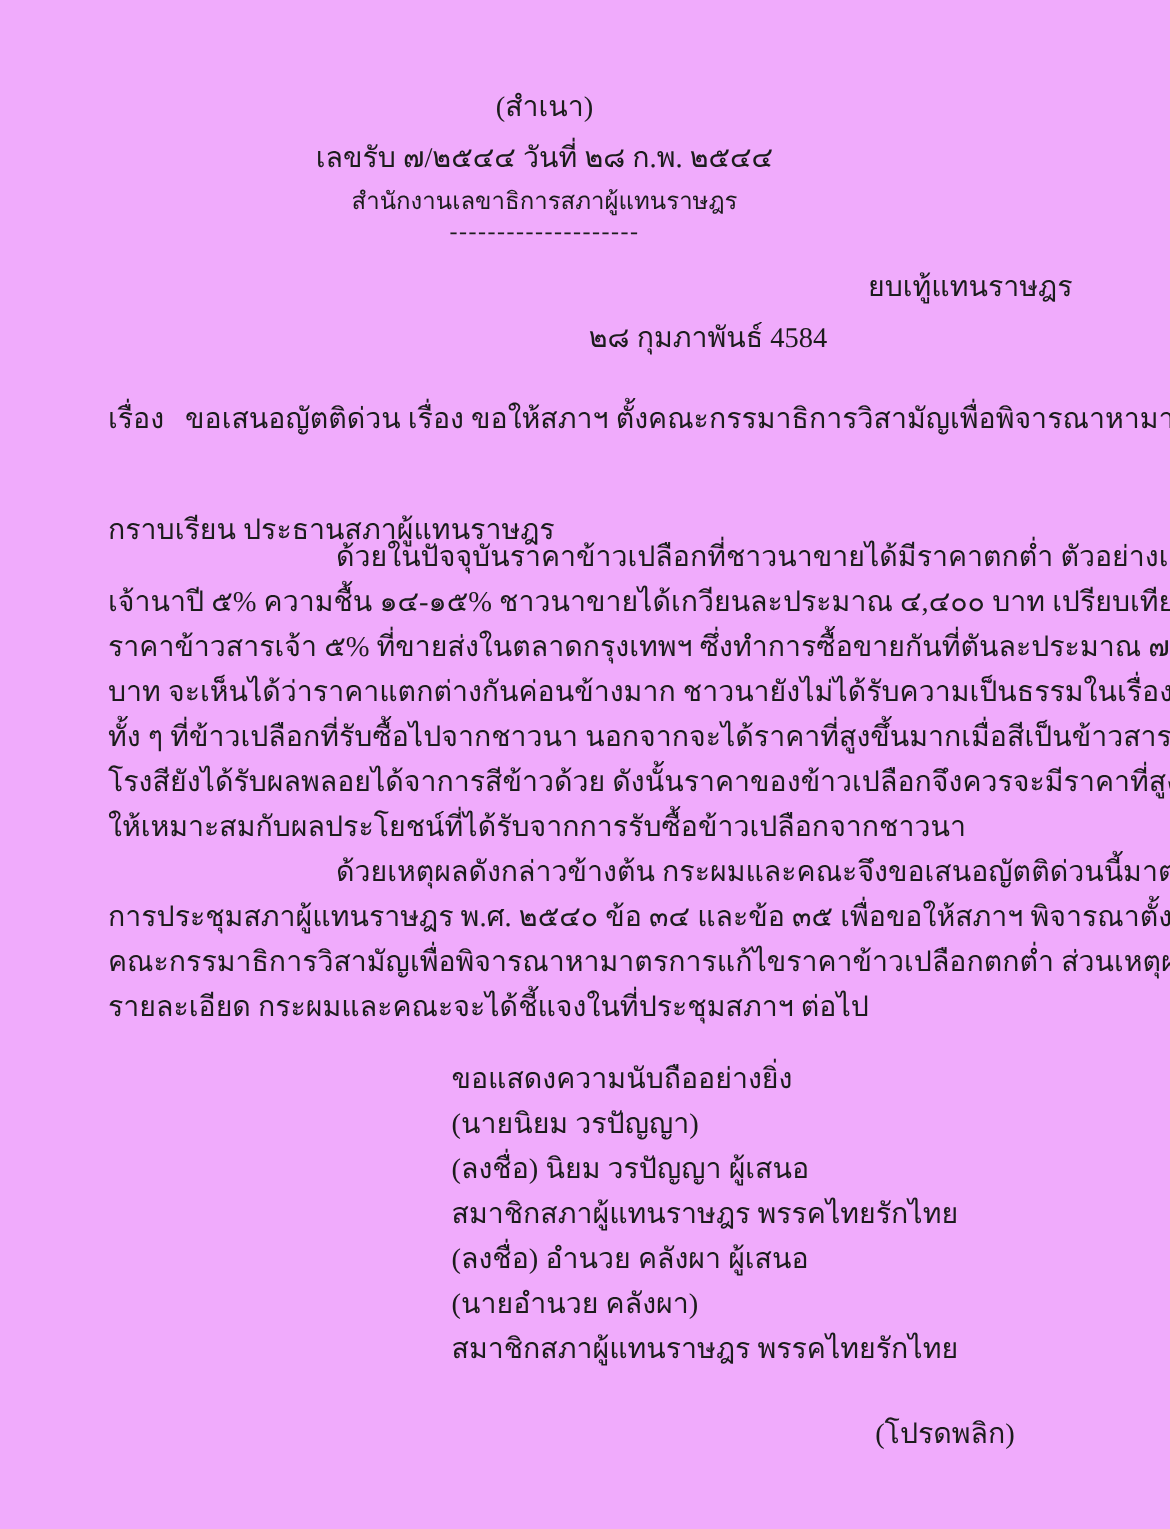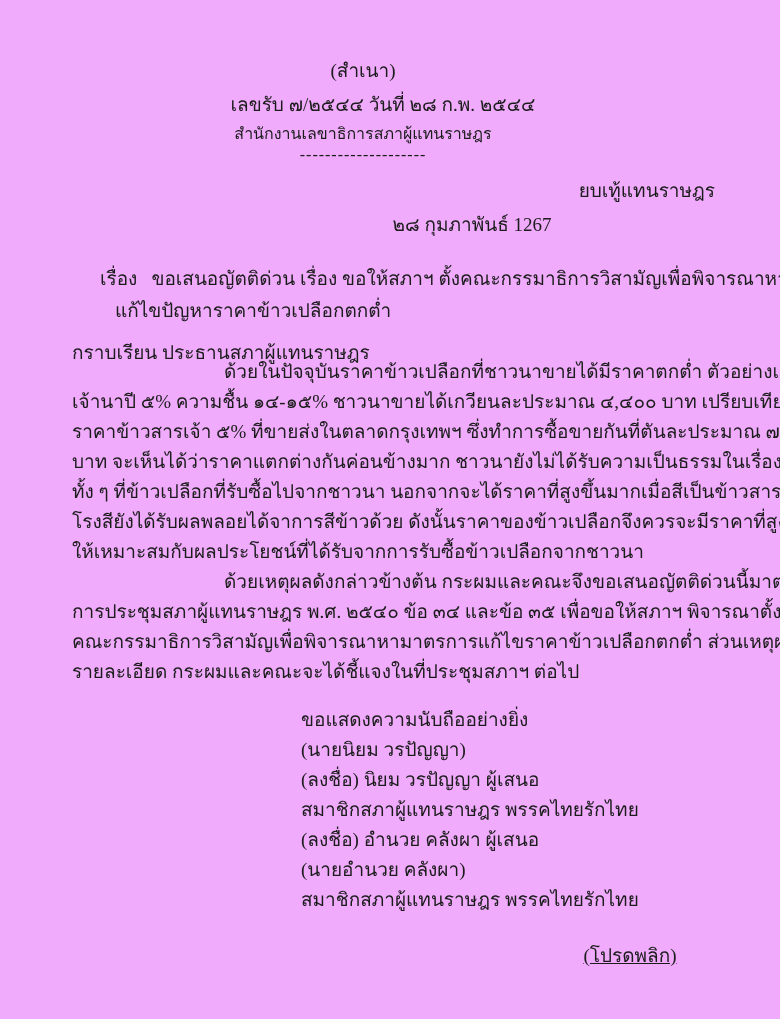--- a/index.html
+++ b/index.html
@@ -10,58 +10,57 @@
     background: #f0abfc;
     color: #1c1c1c;
     font-family: "Liberation Serif", "DejaVu Serif", serif;
     font-size: 19px;
     overflow: hidden;
   }
   .abs { position: absolute; }
 
   
   .copy-label   { top: 55px;  left: 0; width: 726px; text-align: center; }
-  .receipt-line { top: 89px;  left: 0; width: 726px; text-align: center; padding-left: 20px; }
+  .receipt-line { top: 89px;  left: 0; width: 726px; text-align: center; }
   .office-line  { top: 121px; left: 0; width: 726px; text-align: center; font-size: 16px; }
   .divider      { top: 146px; left: 0; width: 726px; text-align: center;
                   letter-spacing: 1px; font-size: 16px; }
 
   .issuer    { top: 175px; left: 480px; width: 235px; text-align: right; }
   .date-line { top: 209px; left: 322px; width: 300px; text-align: center; }
 
   .subject-l1 { top: 263px; left: 72px; width: 660px; white-space: nowrap; }
-  .subject-label-span { margin-right: 14px; margin-left: 28px; }
+  .subject-label-span { margin-right: 14px; }
   .subject-l2 { top: 295px; left: 115px; width: 620px; }
   .salutation { top: 337px; left: 72px; width: 640px; }
 
   .body-text { top: 357px; left: 72px; width: 644px; line-height: 30px; }
   .para > div { white-space: nowrap; }
   .para > div:first-child { text-indent: 152px; }
 
   .signature-area { top: 705px; left: 301px; width: 400px; text-align: left; line-height: 30px; }
 
-  .footer-note { top: 940px; left: 540px; width: 180px; text-align: center; text-decoration: underline; }
+  .footer-note { top: 940px; left: 540px; width: 180px; text-align: center; }
 </style>
 </head>
 <body>
 
 <div class="page">
 
   <div class="abs copy-label">(สำเนา)</div>
   <div class="abs receipt-line">เลขรับ ๗/๒๕๔๔ วันที่ ๒๘ ก.พ. ๒๕๔๔</div>
   <div class="abs office-line">สำนักงานเลขาธิการสภาผู้แทนราษฎร</div>
   <div class="abs divider">--------------------</div>
 
   <div class="abs issuer">ยบเทู้แทนราษฎร</div>
-  <div class="abs date-line">๒๘ กุมภาพันธ์ 1267</div>
+  <div class="abs date-line">๒๘ กุมภาพันธ์ 4584</div>
 
   <div class="abs subject-l1">
     <span class="subject-label-span">เรื่อง</span><span>ขอเสนอญัตติด่วน เรื่อง ขอให้สภาฯ ตั้งคณะกรรมาธิการวิสามัญเพื่อพิจารณาหามาตรการ</span>
   </div>
-  <div class="abs subject-l2">แก้ไขปัญหาราคาข้าวเปลือกตกต่ำ</div>
 
   <div class="abs salutation">กราบเรียน ประธานสภาผู้แทนราษฎร</div>
 
   <div class="abs body-text">
     <div class="para">
         <div>ด้วยในปัจจุบันราคาข้าวเปลือกที่ชาวนาขายได้มีราคาตกต่ำ ตัวอย่างเช่น ข้าวเปลือก</div>
         <div>เจ้านาปี ๕% ความชื้น ๑๔-๑๕% ชาวนาขายได้เกวียนละประมาณ ๔,๔๐๐ บาท เปรียบเทียบกับ</div>
         <div>ราคาข้าวสารเจ้า ๕% ที่ขายส่งในตลาดกรุงเทพฯ ซึ่งทำการซื้อขายกันที่ตันละประมาณ ๗,๓๐๐</div>
         <div>บาท จะเห็นได้ว่าราคาแตกต่างกันค่อนข้างมาก ชาวนายังไม่ได้รับความเป็นธรรมในเรื่องราคา</div>
         <div>ทั้ง ๆ ที่ข้าวเปลือกที่รับซื้อไปจากชาวนา นอกจากจะได้ราคาที่สูงขึ้นมากเมื่อสีเป็นข้าวสารแล้ว</div>

